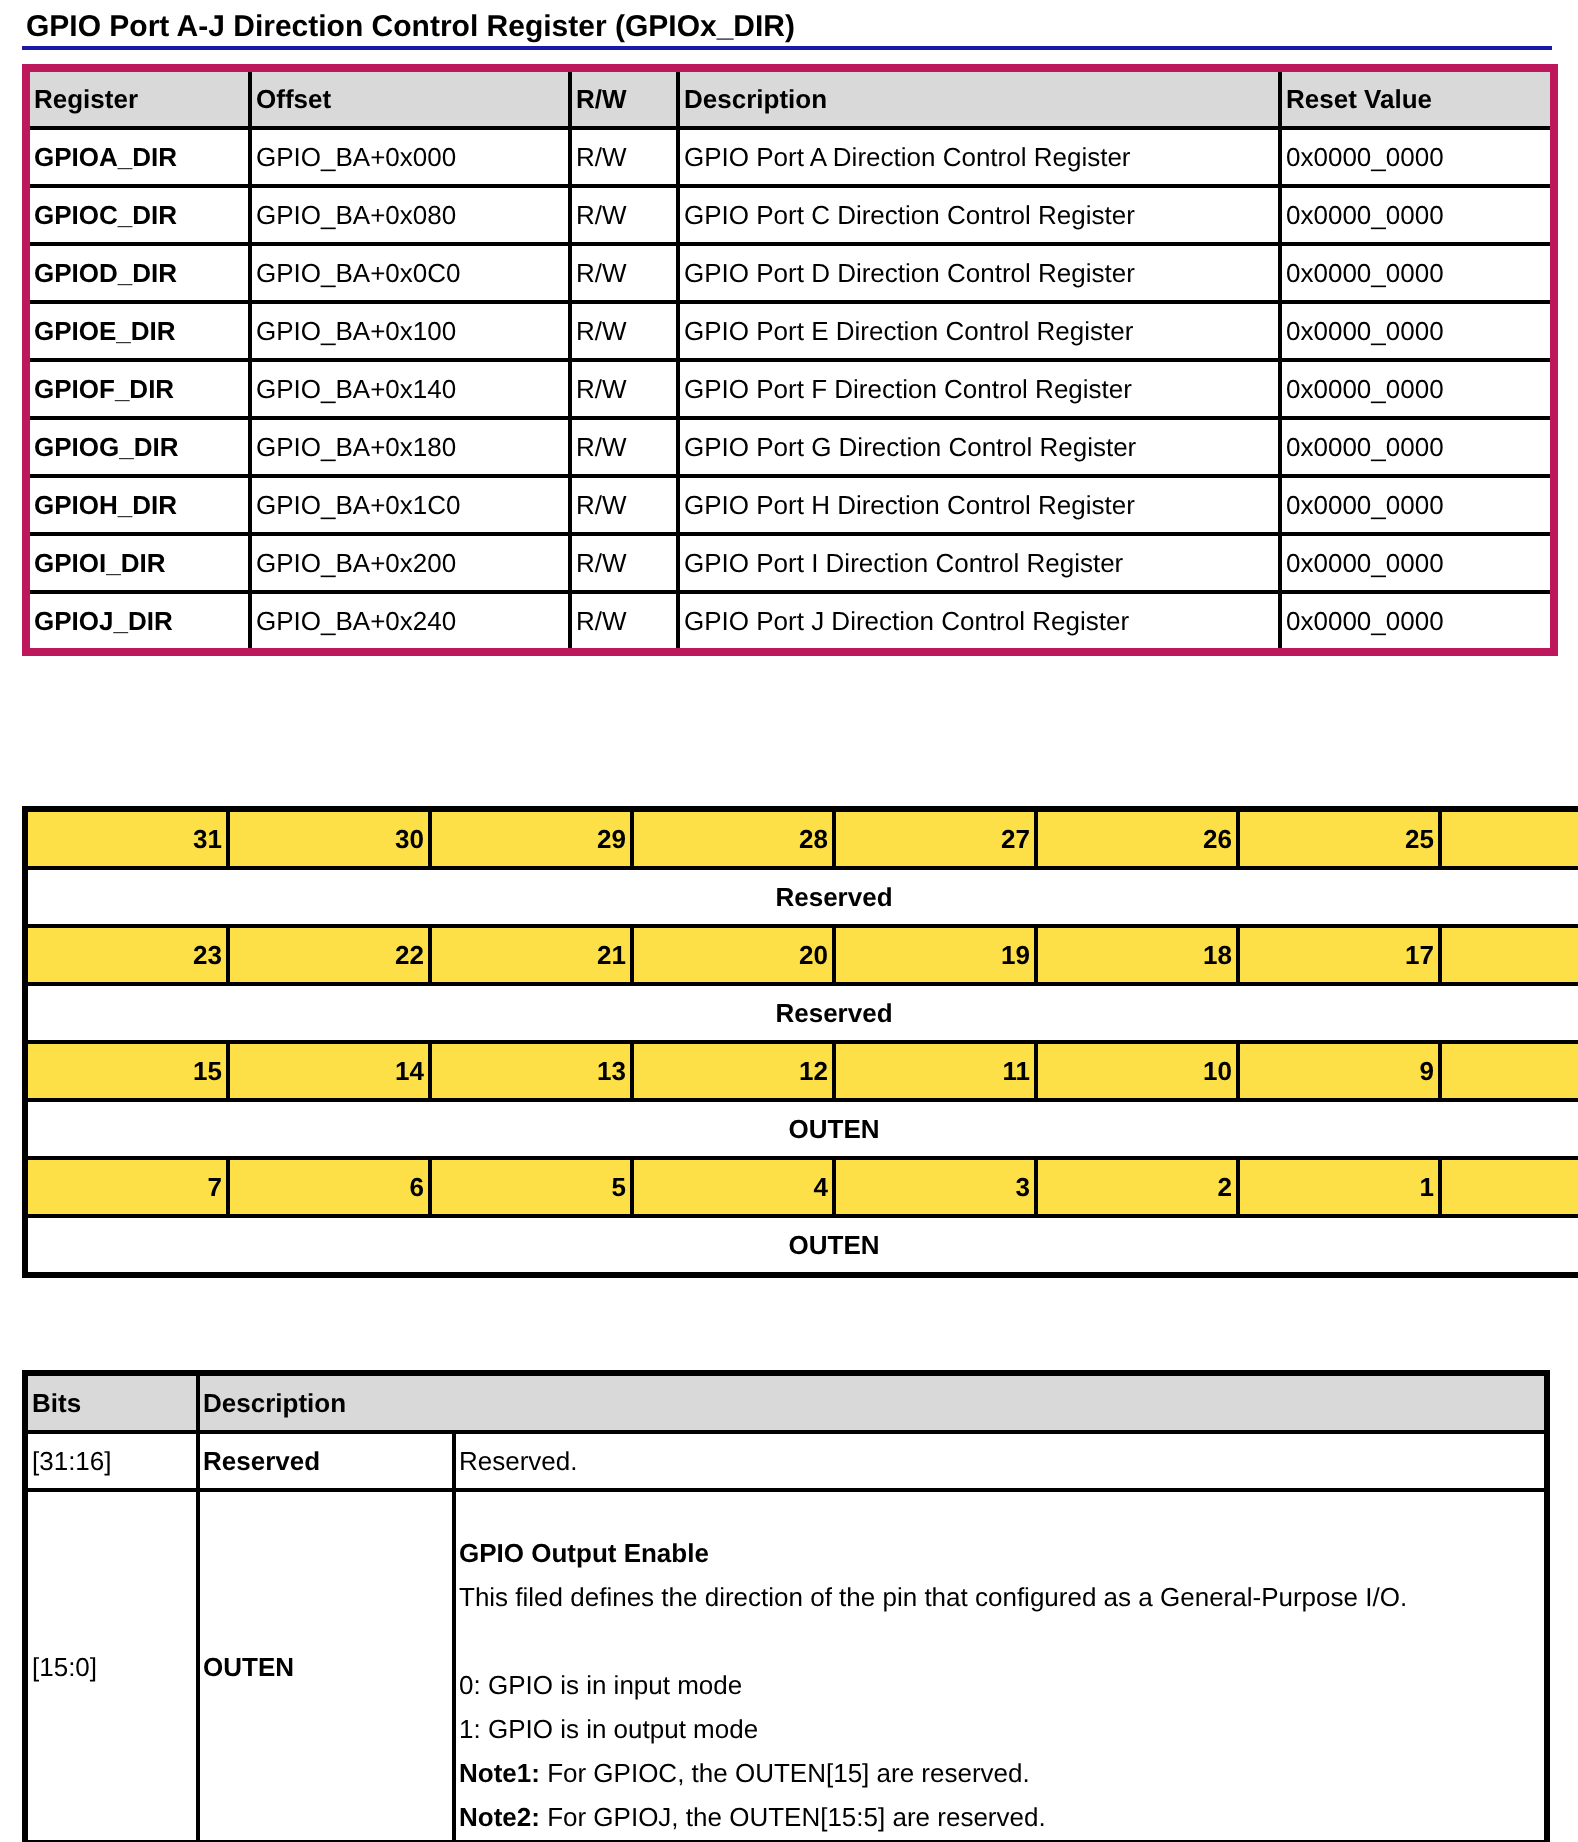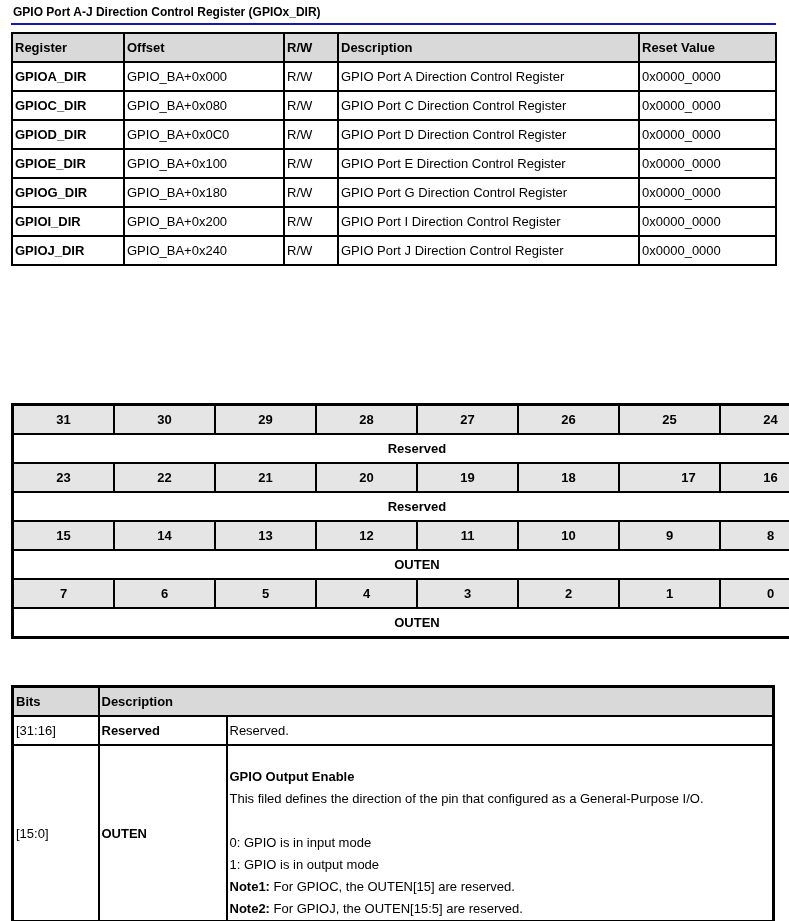--- a/index.html
+++ b/index.html
@@ -1,27 +1,27 @@
 <!DOCTYPE html>
 <html><head>
 <meta charset="utf-8">
 <style>
   html,body{margin:0;padding:0;background:#fff;}
   body{width:789px;height:921px;position:relative;font-family:"Liberation Sans",sans-serif;color:#000;overflow:hidden;}
-  .title{position:absolute;left:13px;top:5px;font-size:12px;font-weight:bold;}
+  .title{position:absolute;left:13px;top:5px;font-size:15px;font-weight:bold;}
   .title-rule{position:absolute;left:11px;top:23px;width:765px;height:0;border-top:2px solid #1a1aa8;}
   table{border-collapse:collapse;position:absolute;table-layout:fixed;}
   td,th{border:2px solid #000;font-size:13px;padding:0 2px;text-align:left;vertical-align:middle;white-space:nowrap;}
   th{background:#d9d9d9;font-weight:bold;}
-  .t1{left:11px;top:32px;width:764px;border:1px solid #be185d;}
+  .t1{left:11px;top:32px;width:764px;border:4px solid #be185d;}
   .t1 td,.t1 th{height:27px;}
   .t1 td.reg{font-weight:bold;}
   .t2{left:11px;top:403px;width:764px;border:3px solid #000;}
   .t2 td{height:27px;text-align:center;font-weight:bold;}
-  .t2 td.bitnum{background:#e5e5e5;}
+  .t2 td.bitnum{background:#fde047;text-align:right;}
   .t3{left:11px;top:685px;width:764px;border:3px solid #000;}
   .t3 th{height:27px;}
   .t3 td{height:27px;}
   .t3 td.name{font-weight:bold;}
   .desc-cell{vertical-align:top;padding-top:20px;white-space:normal;}
   .desc-cell div{line-height:22px;}
   .desc-cell .b{font-weight:bold;}
   .desc-cell .spacer{height:22px;}
 </style>
 </head>
@@ -70,24 +70,38 @@
         <td>0x0000_0000</td>
       </tr>
       <tr>
         <td class="reg">GPIOE_DIR</td>
         <td>GPIO_BA+0x100</td>
         <td>R/W</td>
         <td>GPIO Port E Direction Control Register</td>
         <td>0x0000_0000</td>
       </tr>
       <tr>
+        <td class="reg">GPIOF_DIR</td>
+        <td>GPIO_BA+0x140</td>
+        <td>R/W</td>
+        <td>GPIO Port F Direction Control Register</td>
+        <td>0x0000_0000</td>
+      </tr>
+      <tr>
         <td class="reg">GPIOG_DIR</td>
         <td>GPIO_BA+0x180</td>
         <td>R/W</td>
         <td>GPIO Port G Direction Control Register</td>
+        <td>0x0000_0000</td>
+      </tr>
+      <tr>
+        <td class="reg">GPIOH_DIR</td>
+        <td>GPIO_BA+0x1C0</td>
+        <td>R/W</td>
+        <td>GPIO Port H Direction Control Register</td>
         <td>0x0000_0000</td>
       </tr>
       <tr>
         <td class="reg">GPIOI_DIR</td>
         <td>GPIO_BA+0x200</td>
         <td>R/W</td>
         <td>GPIO Port I Direction Control Register</td>
         <td>0x0000_0000</td>
       </tr>
       <tr>

